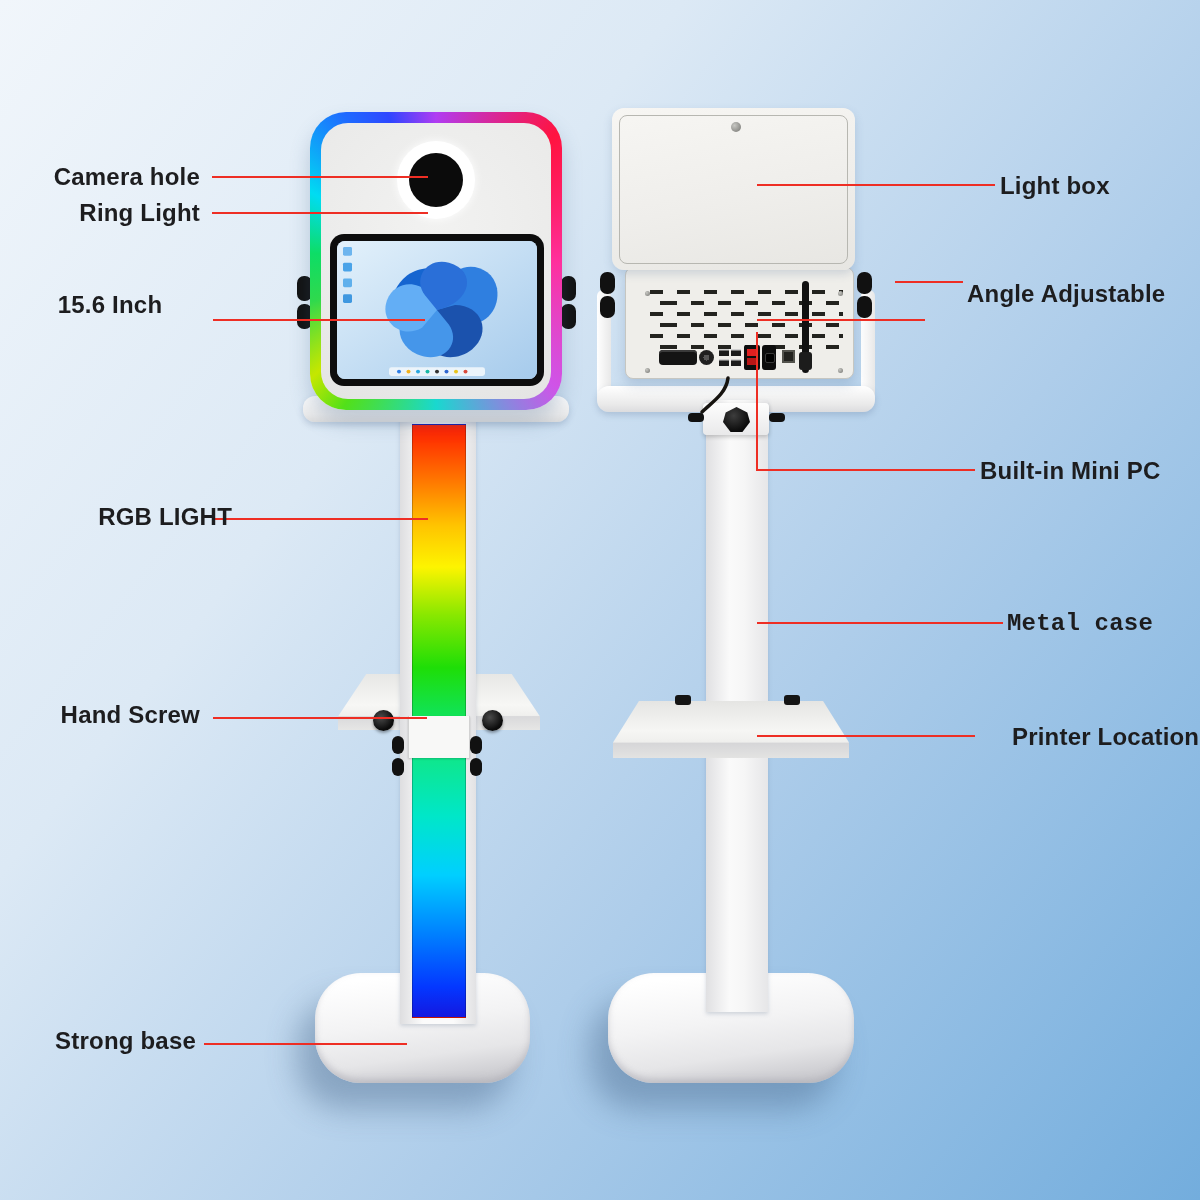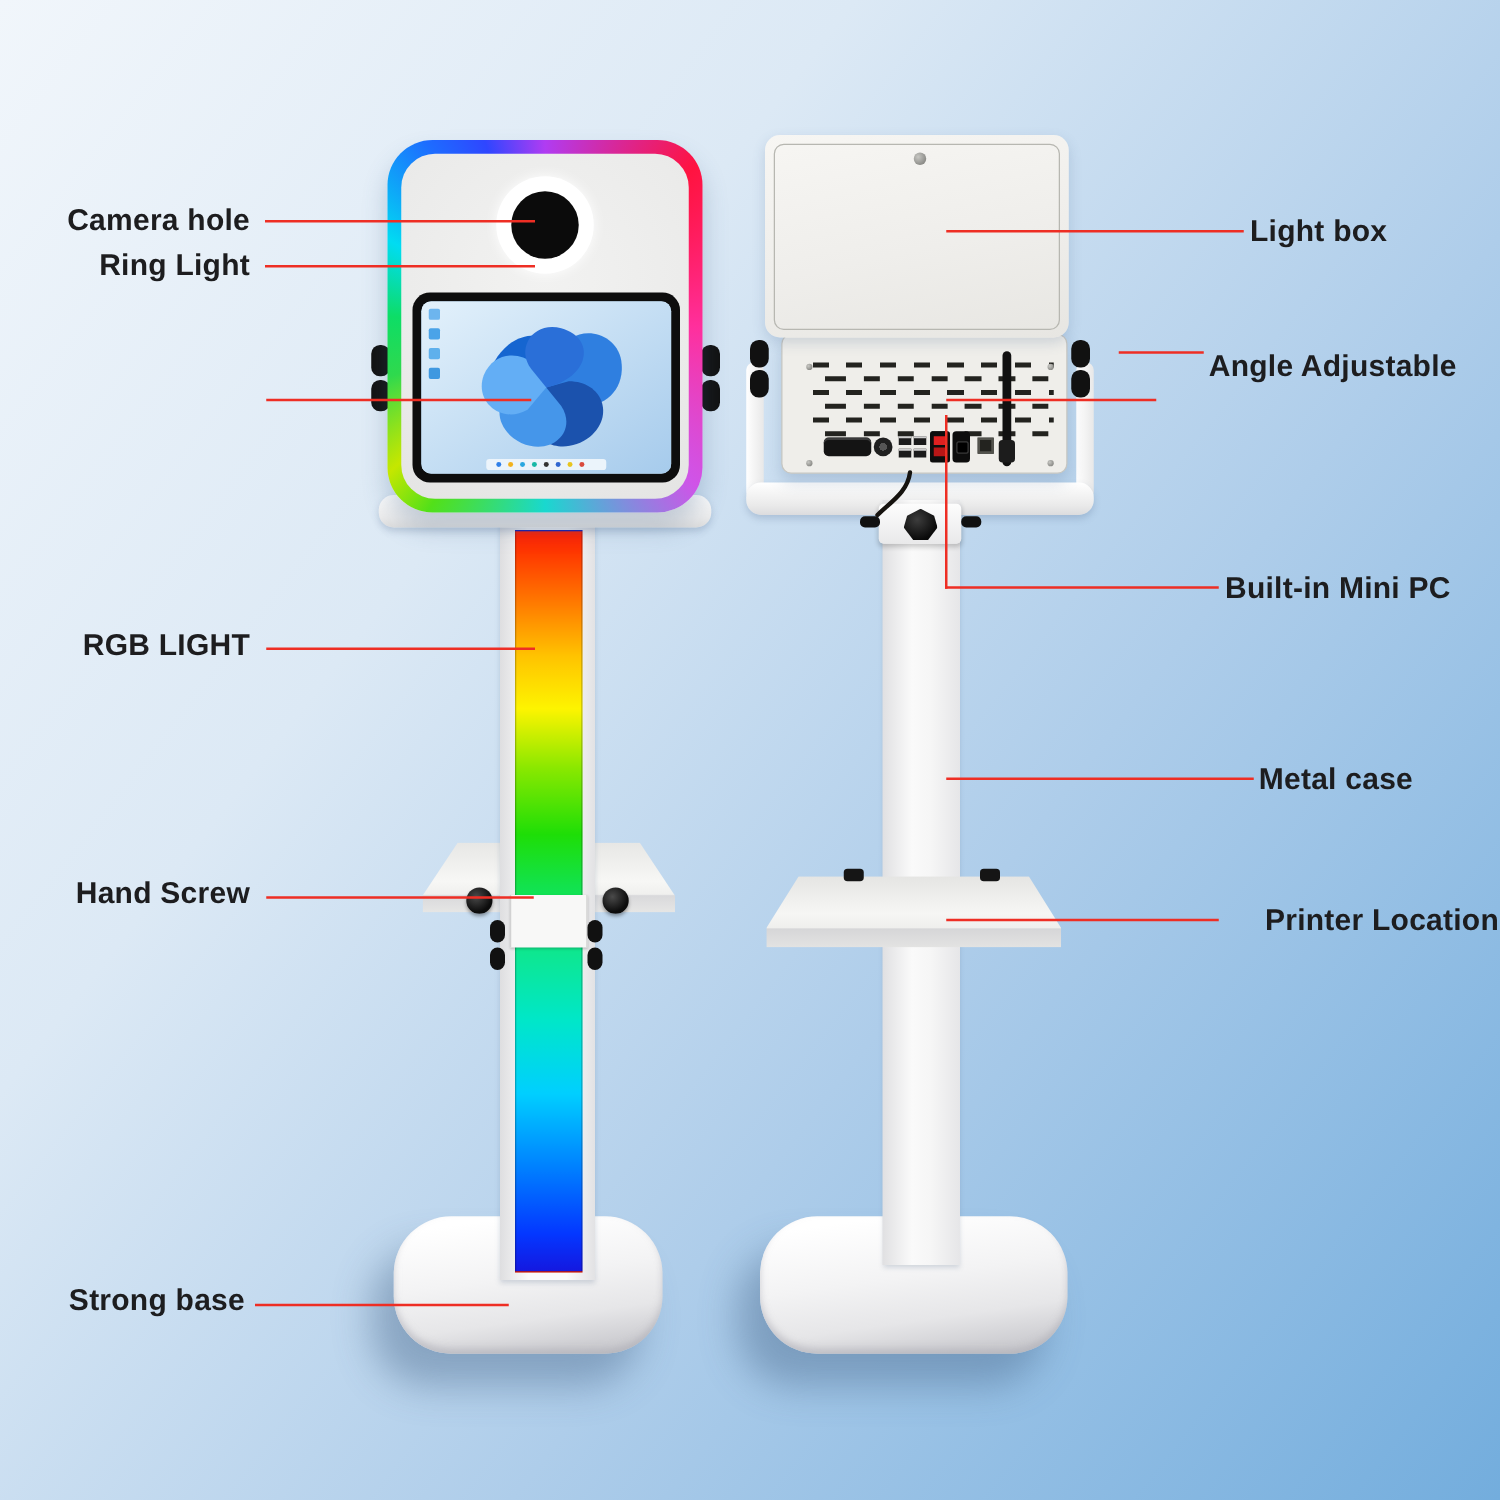--- a/index.html
+++ b/index.html
@@ -213,43 +213,44 @@
   <div class="abs shelf-knob" style="left:675px;top:695px;width:16px;height:10px;"></div>
   <div class="abs shelf-knob" style="left:784px;top:695px;width:16px;height:10px;"></div>
 
   <div class="label lbl-r" style="left:0;top:163px;width:200px;text-align:right;">Camera hole</div>
   <div class="line" style="left:212px;top:176px;width:216px;"></div>
 
   <div class="label lbl-r" style="left:0;top:199px;width:200px;">Ring Light</div>
   <div class="line" style="left:212px;top:212px;width:216px;"></div>
 
   <div class="label lbl-c" style="left:2px;top:291px;width:216px;">
+    <div>15.6 Inch</div>
   </div>
   <div class="line" style="left:213px;top:319px;width:212px;"></div>
 
-  <div class="label lbl-r" style="left:0;top:503px;width:200px;">RGB LIGHT</div>
+  <div class="label lbl-r" style="left:0;top:503px;width:200px;padding-left:32px;">RGB LIGHT</div>
   <div class="line" style="left:213px;top:518px;width:215px;"></div>
 
   <div class="label lbl-r" style="left:0;top:701px;width:200px;">Hand Screw</div>
   <div class="line" style="left:213px;top:717px;width:214px;"></div>
 
   <div class="label lbl-r" style="left:0;top:1027px;width:196px;">Strong base</div>
   <div class="line" style="left:204px;top:1043px;width:203px;"></div>
 
   <div class="label" style="left:1000px;top:172px;">Light box</div>
   <div class="line" style="left:757px;top:184px;width:238px;"></div>
 
   <div class="label" style="left:967px;top:280px;">Angle Adjustable</div>
   <div class="line" style="left:895px;top:281px;width:68px;"></div>
 
   <div class="line" style="left:757px;top:319px;width:168px;"></div>
 
   <div class="label" style="left:980px;top:457px;">Built-in Mini PC</div>
   <div class="line vline" style="left:756px;top:332px;height:139px;"></div>
   <div class="line" style="left:756px;top:469px;width:219px;"></div>
 
-  <div class="label" style="left:1007px;top:610px;">Metal case</div>
+  <div class="label" style="left:1007px;top:610px;font-family:Liberation Mono, monospace;">Metal case</div>
   <div class="line" style="left:757px;top:622px;width:246px;"></div>
 
   <div class="label" style="left:980px;top:723px;margin-left:32px;">Printer Location</div>
   <div class="line" style="left:757px;top:735px;width:218px;"></div>
 
 </div>
 
 </body></html>

